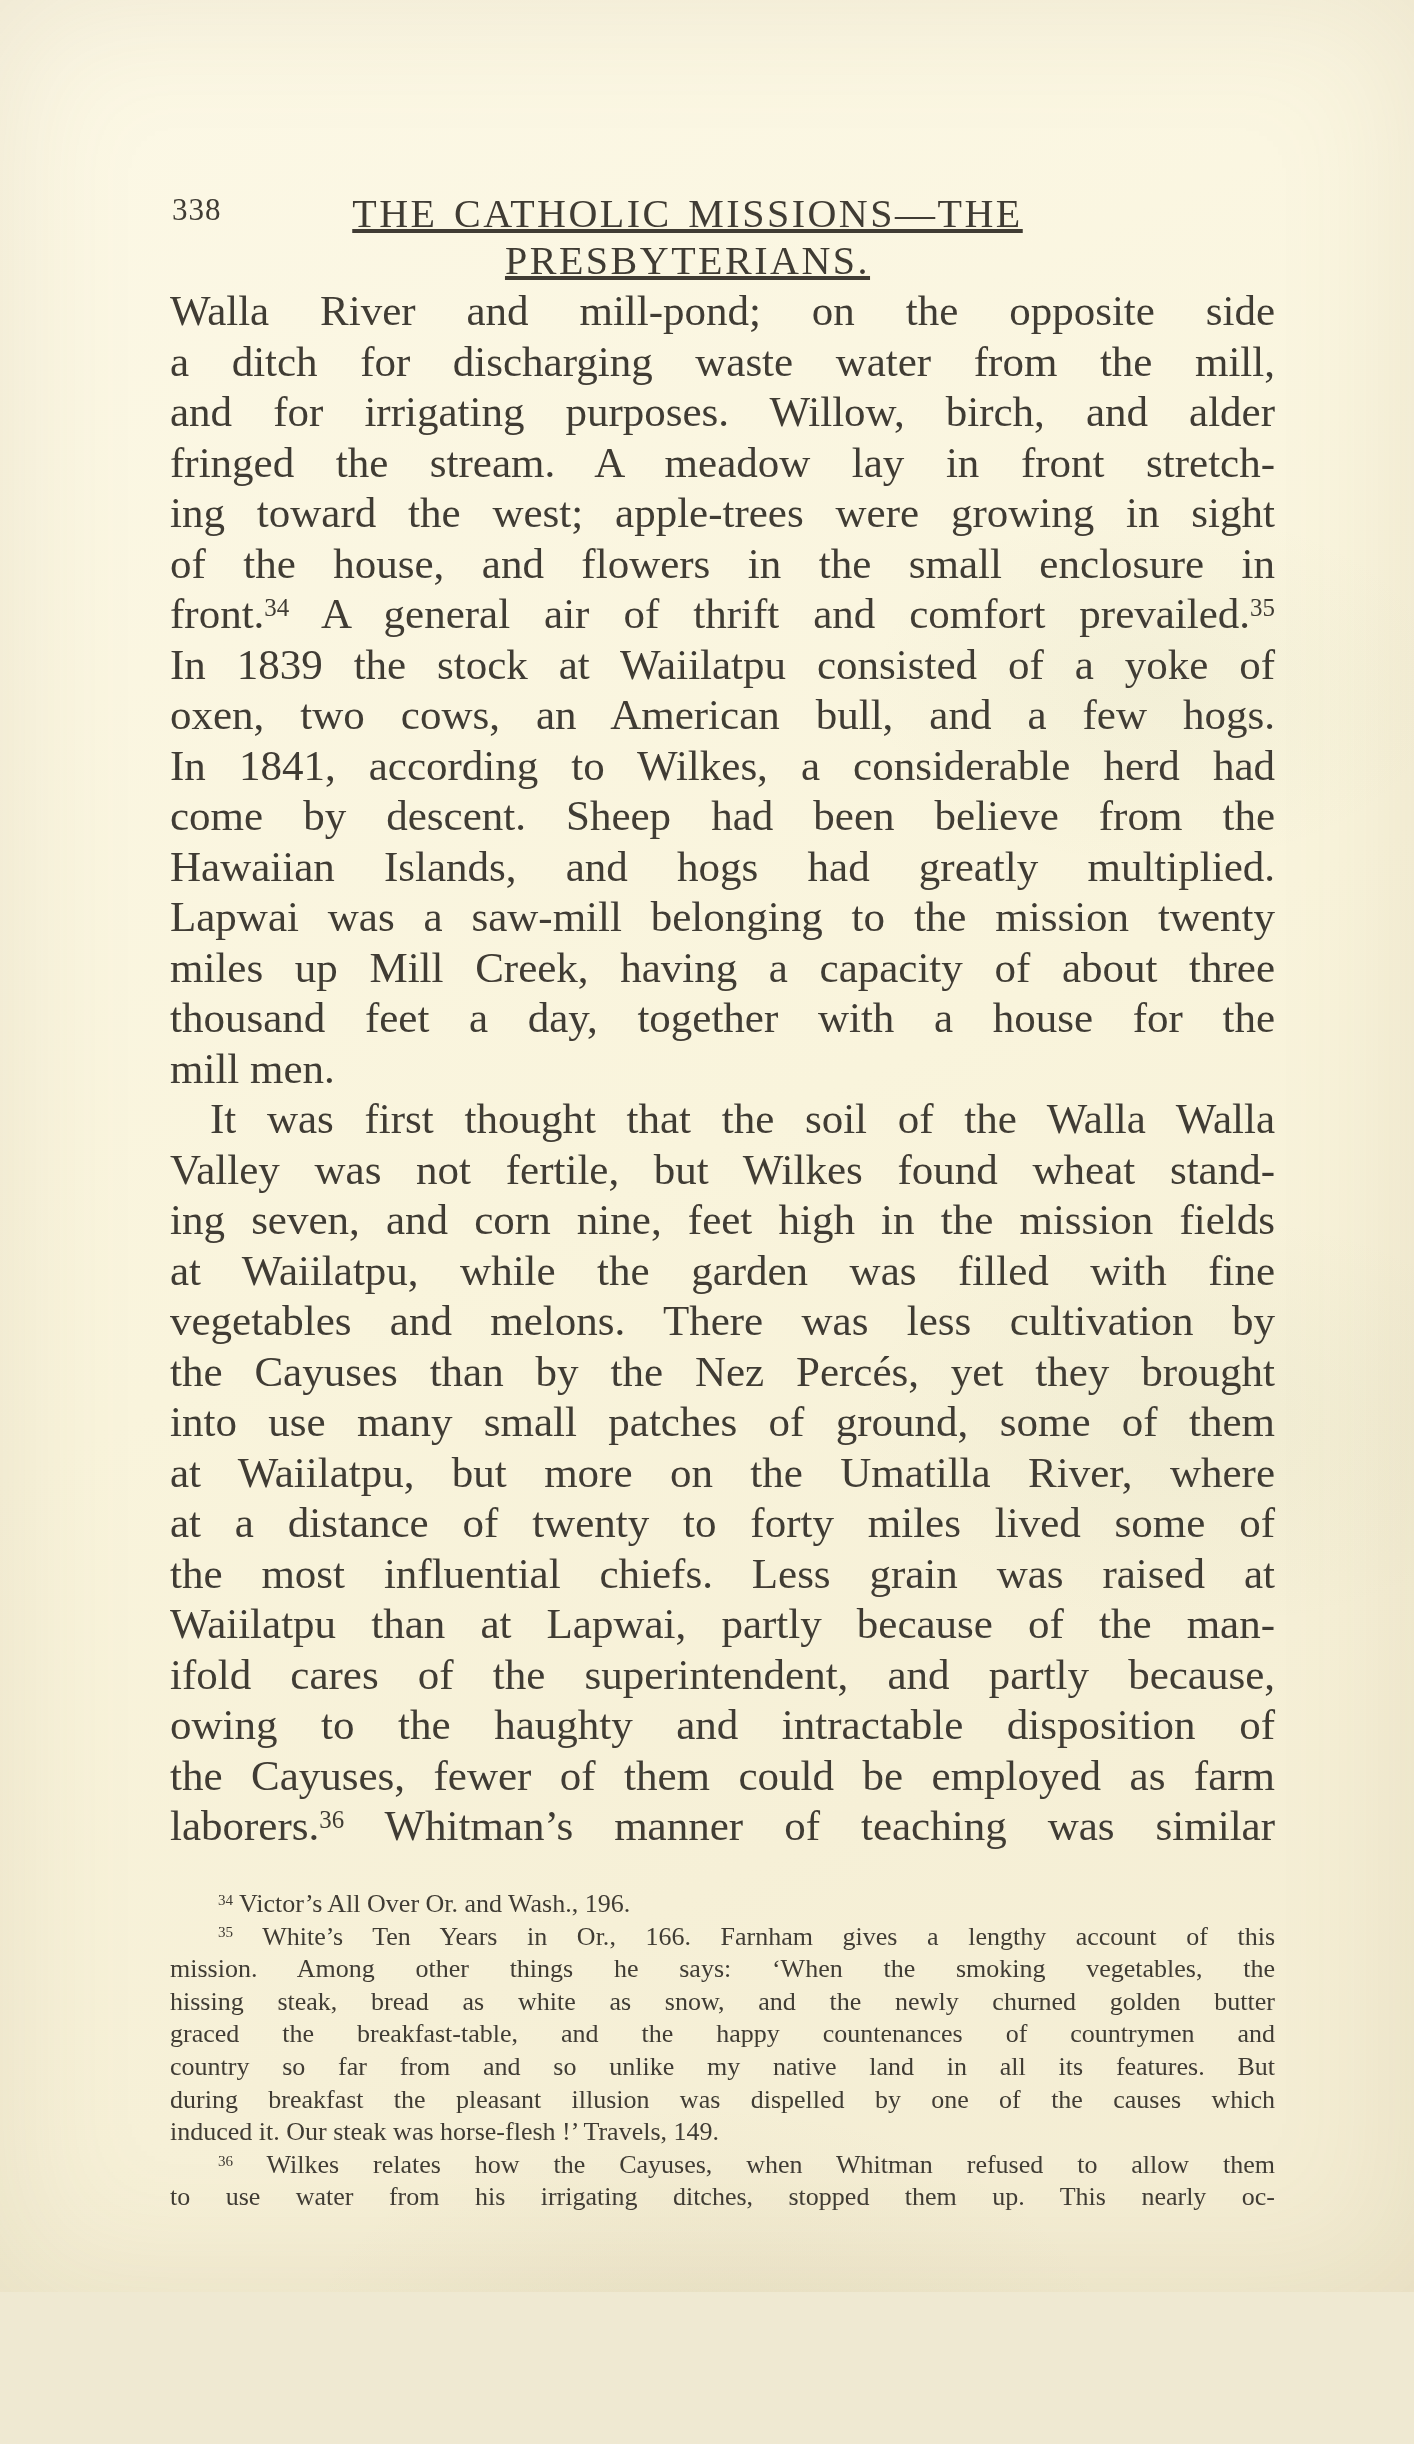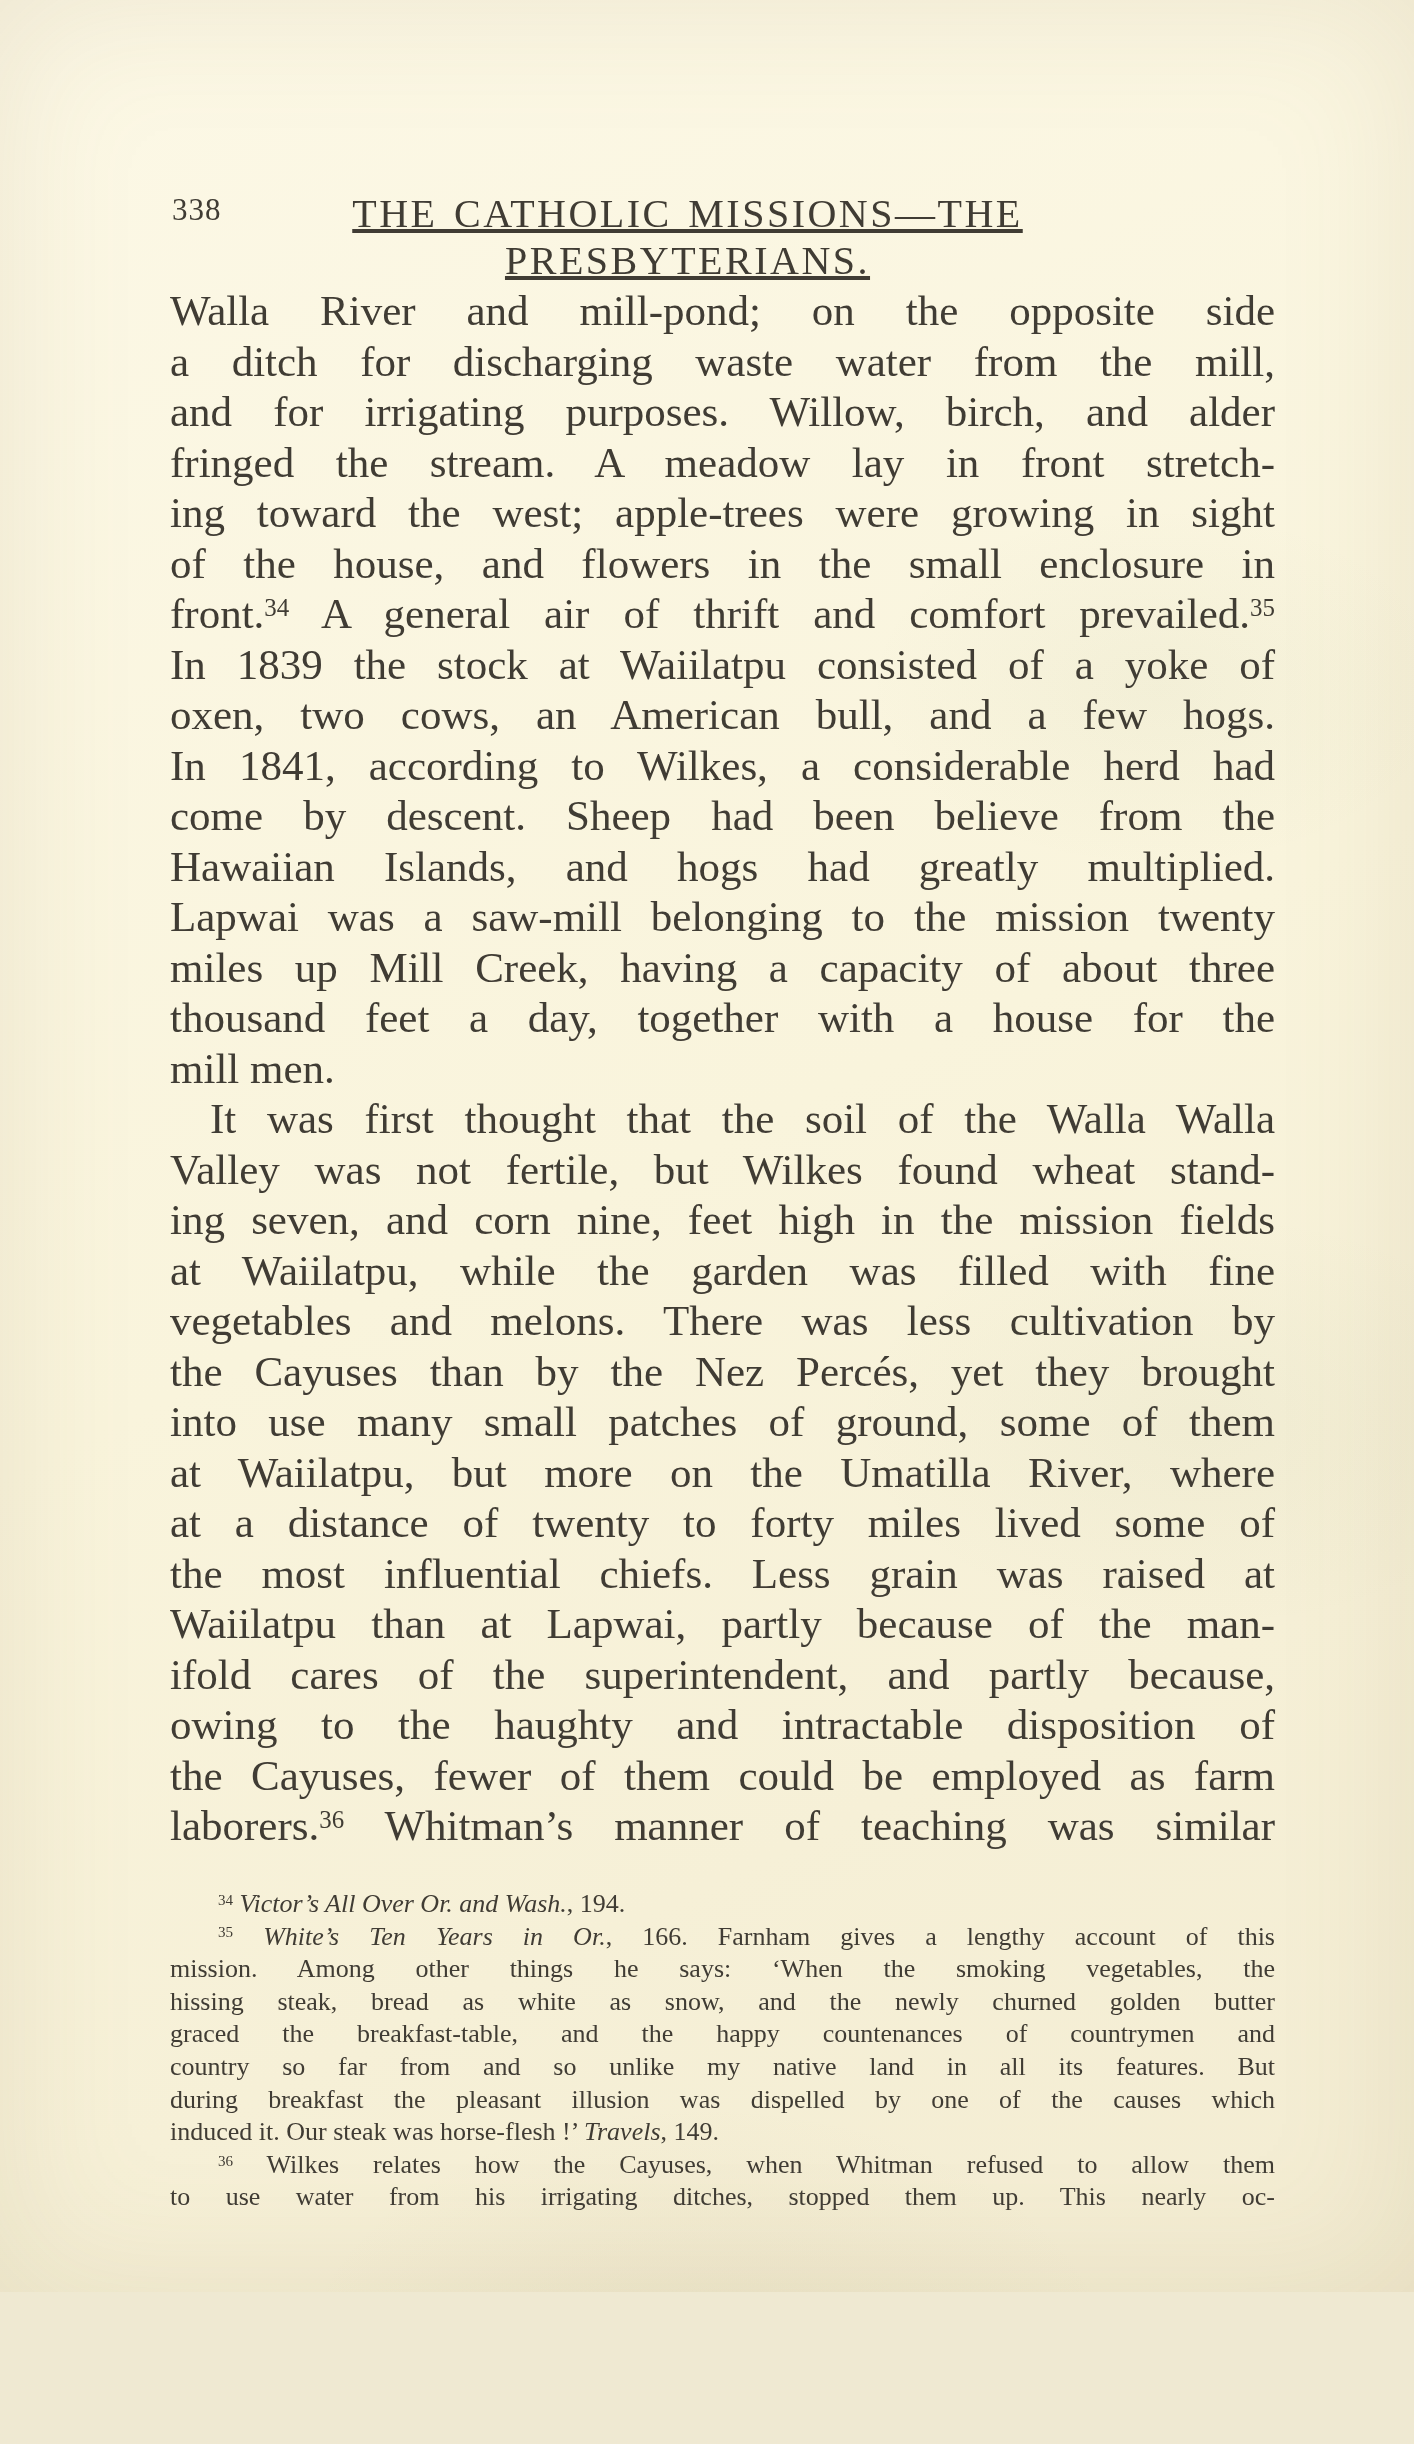--- a/index.html
+++ b/index.html
@@ -66,21 +66,21 @@
     line-height: 32.6px;
     text-align: justify;
   }
   .tline {
     text-align: justify;
     text-align-last: justify;
   }
   .tline.flush { text-align-last: left; }
   .body-block .tline.indent { text-indent: 40px; }
   .fn-block .tline.indent { text-indent: 48px; }
-  .it { font-style: italic; }
+  .it { }
   .sup {
     font-size: 58%;
     position: relative;
     top: -0.48em;
     line-height: 0;
   }
   
   .mottle {
     position: absolute;
     inset: 0;
@@ -130,21 +130,21 @@
       <div class="tline"><span>at a distance of twenty to forty miles lived some of</span></div>
       <div class="tline"><span>the most influential chiefs. Less grain was raised at</span></div>
       <div class="tline"><span>Waiilatpu than at Lapwai, partly because of the man-</span></div>
       <div class="tline"><span>ifold cares of the superintendent, and partly because,</span></div>
       <div class="tline"><span>owing to the haughty and intractable disposition of</span></div>
       <div class="tline"><span>the Cayuses, fewer of them could be employed as farm</span></div>
       <div class="tline"><span>laborers.</span><span class="sup">36</span><span> Whitman’s manner of teaching was similar</span></div>
     </div>
 
   <div class="fn-block" id="footnote-container">
-      <div class="tline indent flush"><span class="sup">34</span><span class="it"> Victor’s All Over Or. and Wash.</span><span>, 194.</span></div>
+      <div class="tline indent flush"><span class="sup">34</span><span class="it"> Victor’s All Over Or. and Wash.</span><span>, 196.</span></div>
       <div class="tline indent"><span class="sup">35</span><span class="it"> White’s Ten Years in Or.</span><span>, 166. Farnham gives a lengthy account of this</span></div>
       <div class="tline"><span>mission. Among other things he says: ‘When the smoking vegetables, the</span></div>
       <div class="tline"><span>hissing steak, bread as white as snow, and the newly churned golden butter</span></div>
       <div class="tline"><span>graced the breakfast-table, and the happy countenances of countrymen and</span></div>
       <div class="tline"><span>country so far from and so unlike my native land in all its features. But</span></div>
       <div class="tline"><span>during breakfast the pleasant illusion was dispelled by one of the causes which</span></div>
       <div class="tline flush"><span>induced it. Our steak was horse-flesh !’ </span><span class="it">Travels</span><span>, 149.</span></div>
       <div class="tline indent"><span class="sup">36</span><span> Wilkes relates how the Cayuses, when Whitman refused to allow them</span></div>
       <div class="tline"><span>to use water from his irrigating ditches, stopped them up. This nearly oc-</span></div>
     </div>

